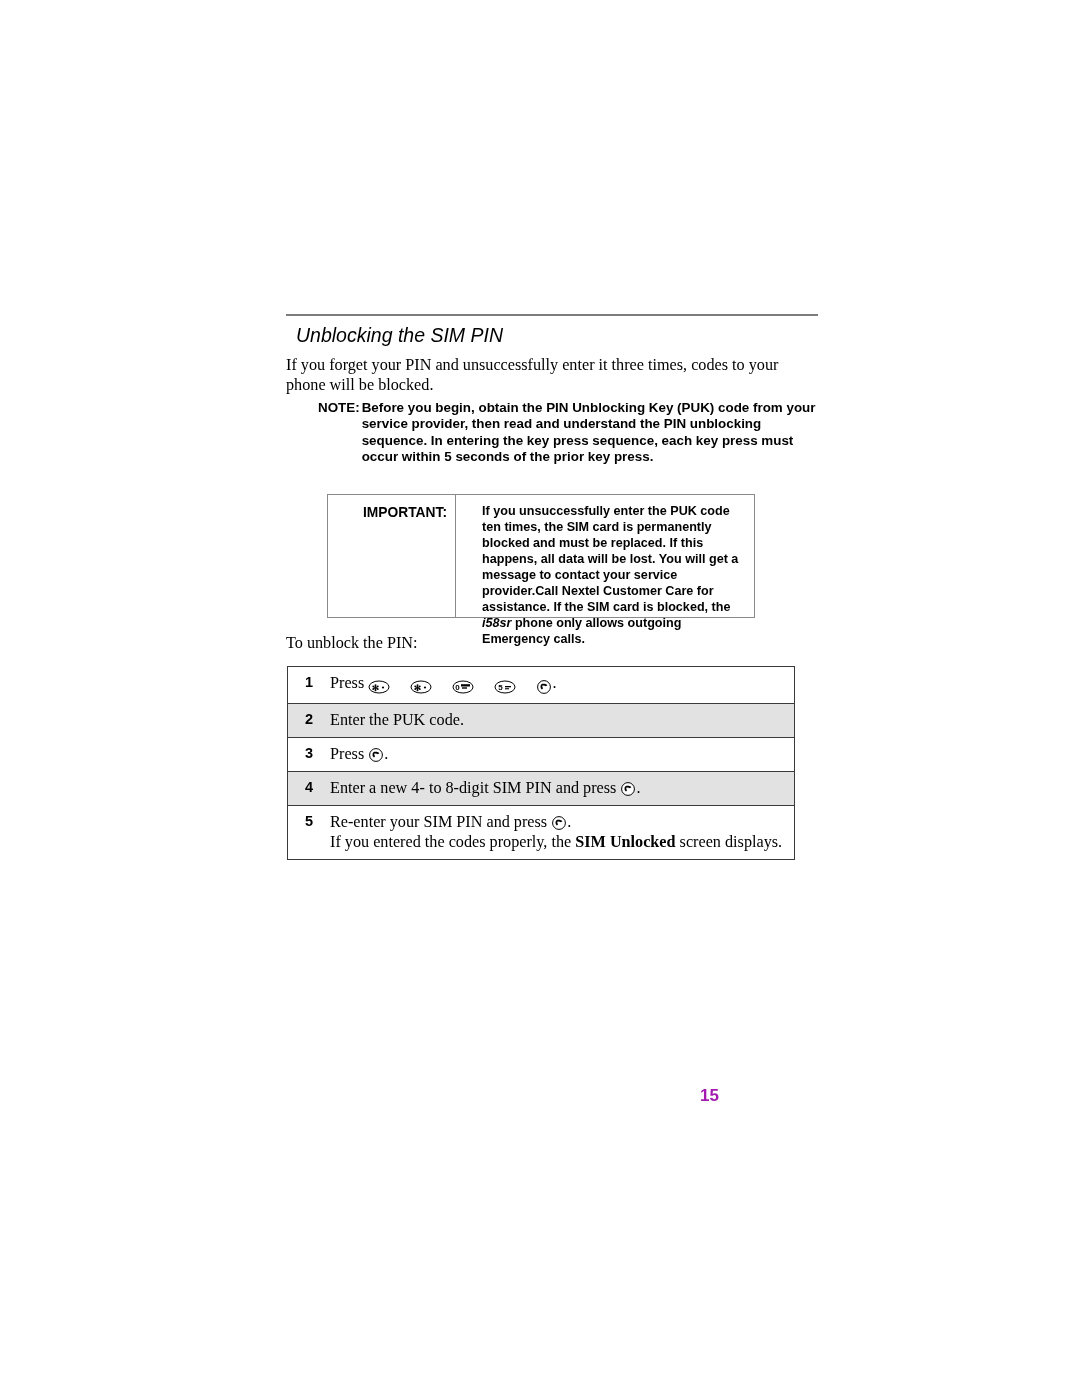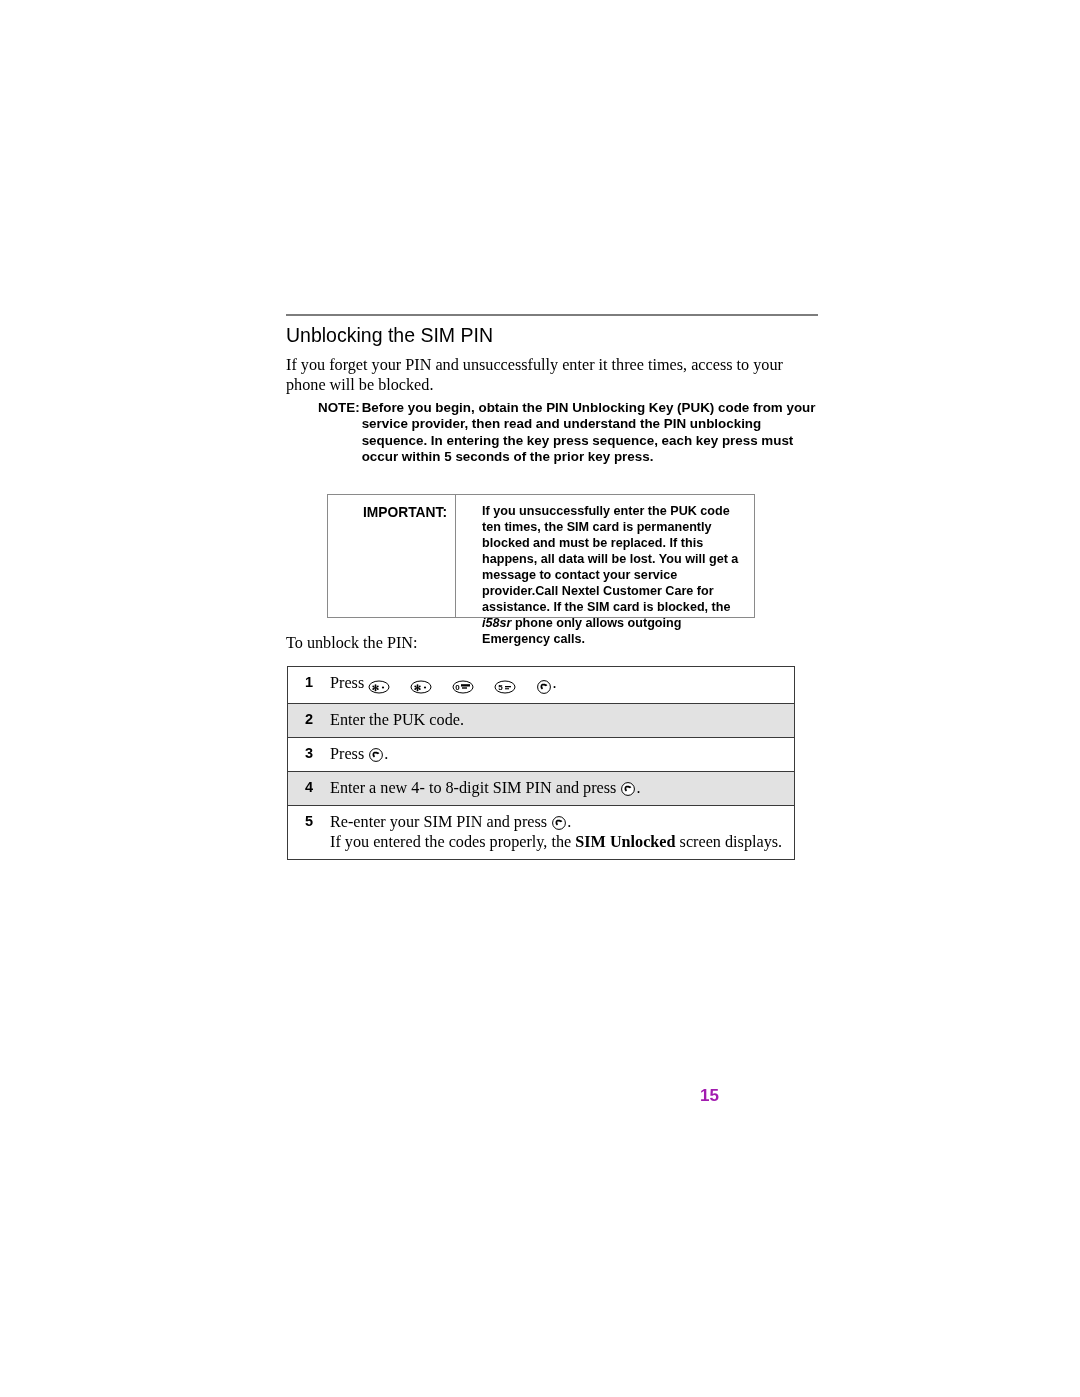--- a/index.html
+++ b/index.html
@@ -42,23 +42,24 @@
     left: 286px;
     top: 314px;
     width: 532px;
     height: 2px;
     background: #7d7d7d;
   }
 
   
   .section-heading {
     position: absolute;
-    left: 286px;
+    left: 296px;
     top: 324px;
     font-family: "Liberation Sans", sans-serif;
+    font-style: italic;
     font-weight: normal;
     font-size: 19.5px;
     color: #000;
   }
 
   
   .body-para {
     position: absolute;
     left: 286px;
     top: 356px;
@@ -219,21 +220,21 @@
 </style>
 </head>
 <body>
 
 <div class="page">
 
   <div class="header-rule"></div>
 
   <div class="section-heading">Unblocking the SIM PIN</div>
 
-  <div class="body-para">If you forget your PIN and unsuccessfully enter it three times, access to your phone will be blocked.</div>
+  <div class="body-para">If you forget your PIN and unsuccessfully enter it three times, codes to your phone will be blocked.</div>
 
   <div class="note-block">
     <span class="note-label">NOTE:</span>
     <span class="note-text">Before you begin, obtain the PIN Unblocking Key (PUK) code from your service provider, then read and understand the PIN unblocking sequence. In entering the key press sequence, each key press must occur within 5 seconds of the prior key press.</span>
   </div>
 
   <div class="important-box">
     <div class="important-label-cell">
       <span class="important-label">IMPORTANT:</span>
     </div>

